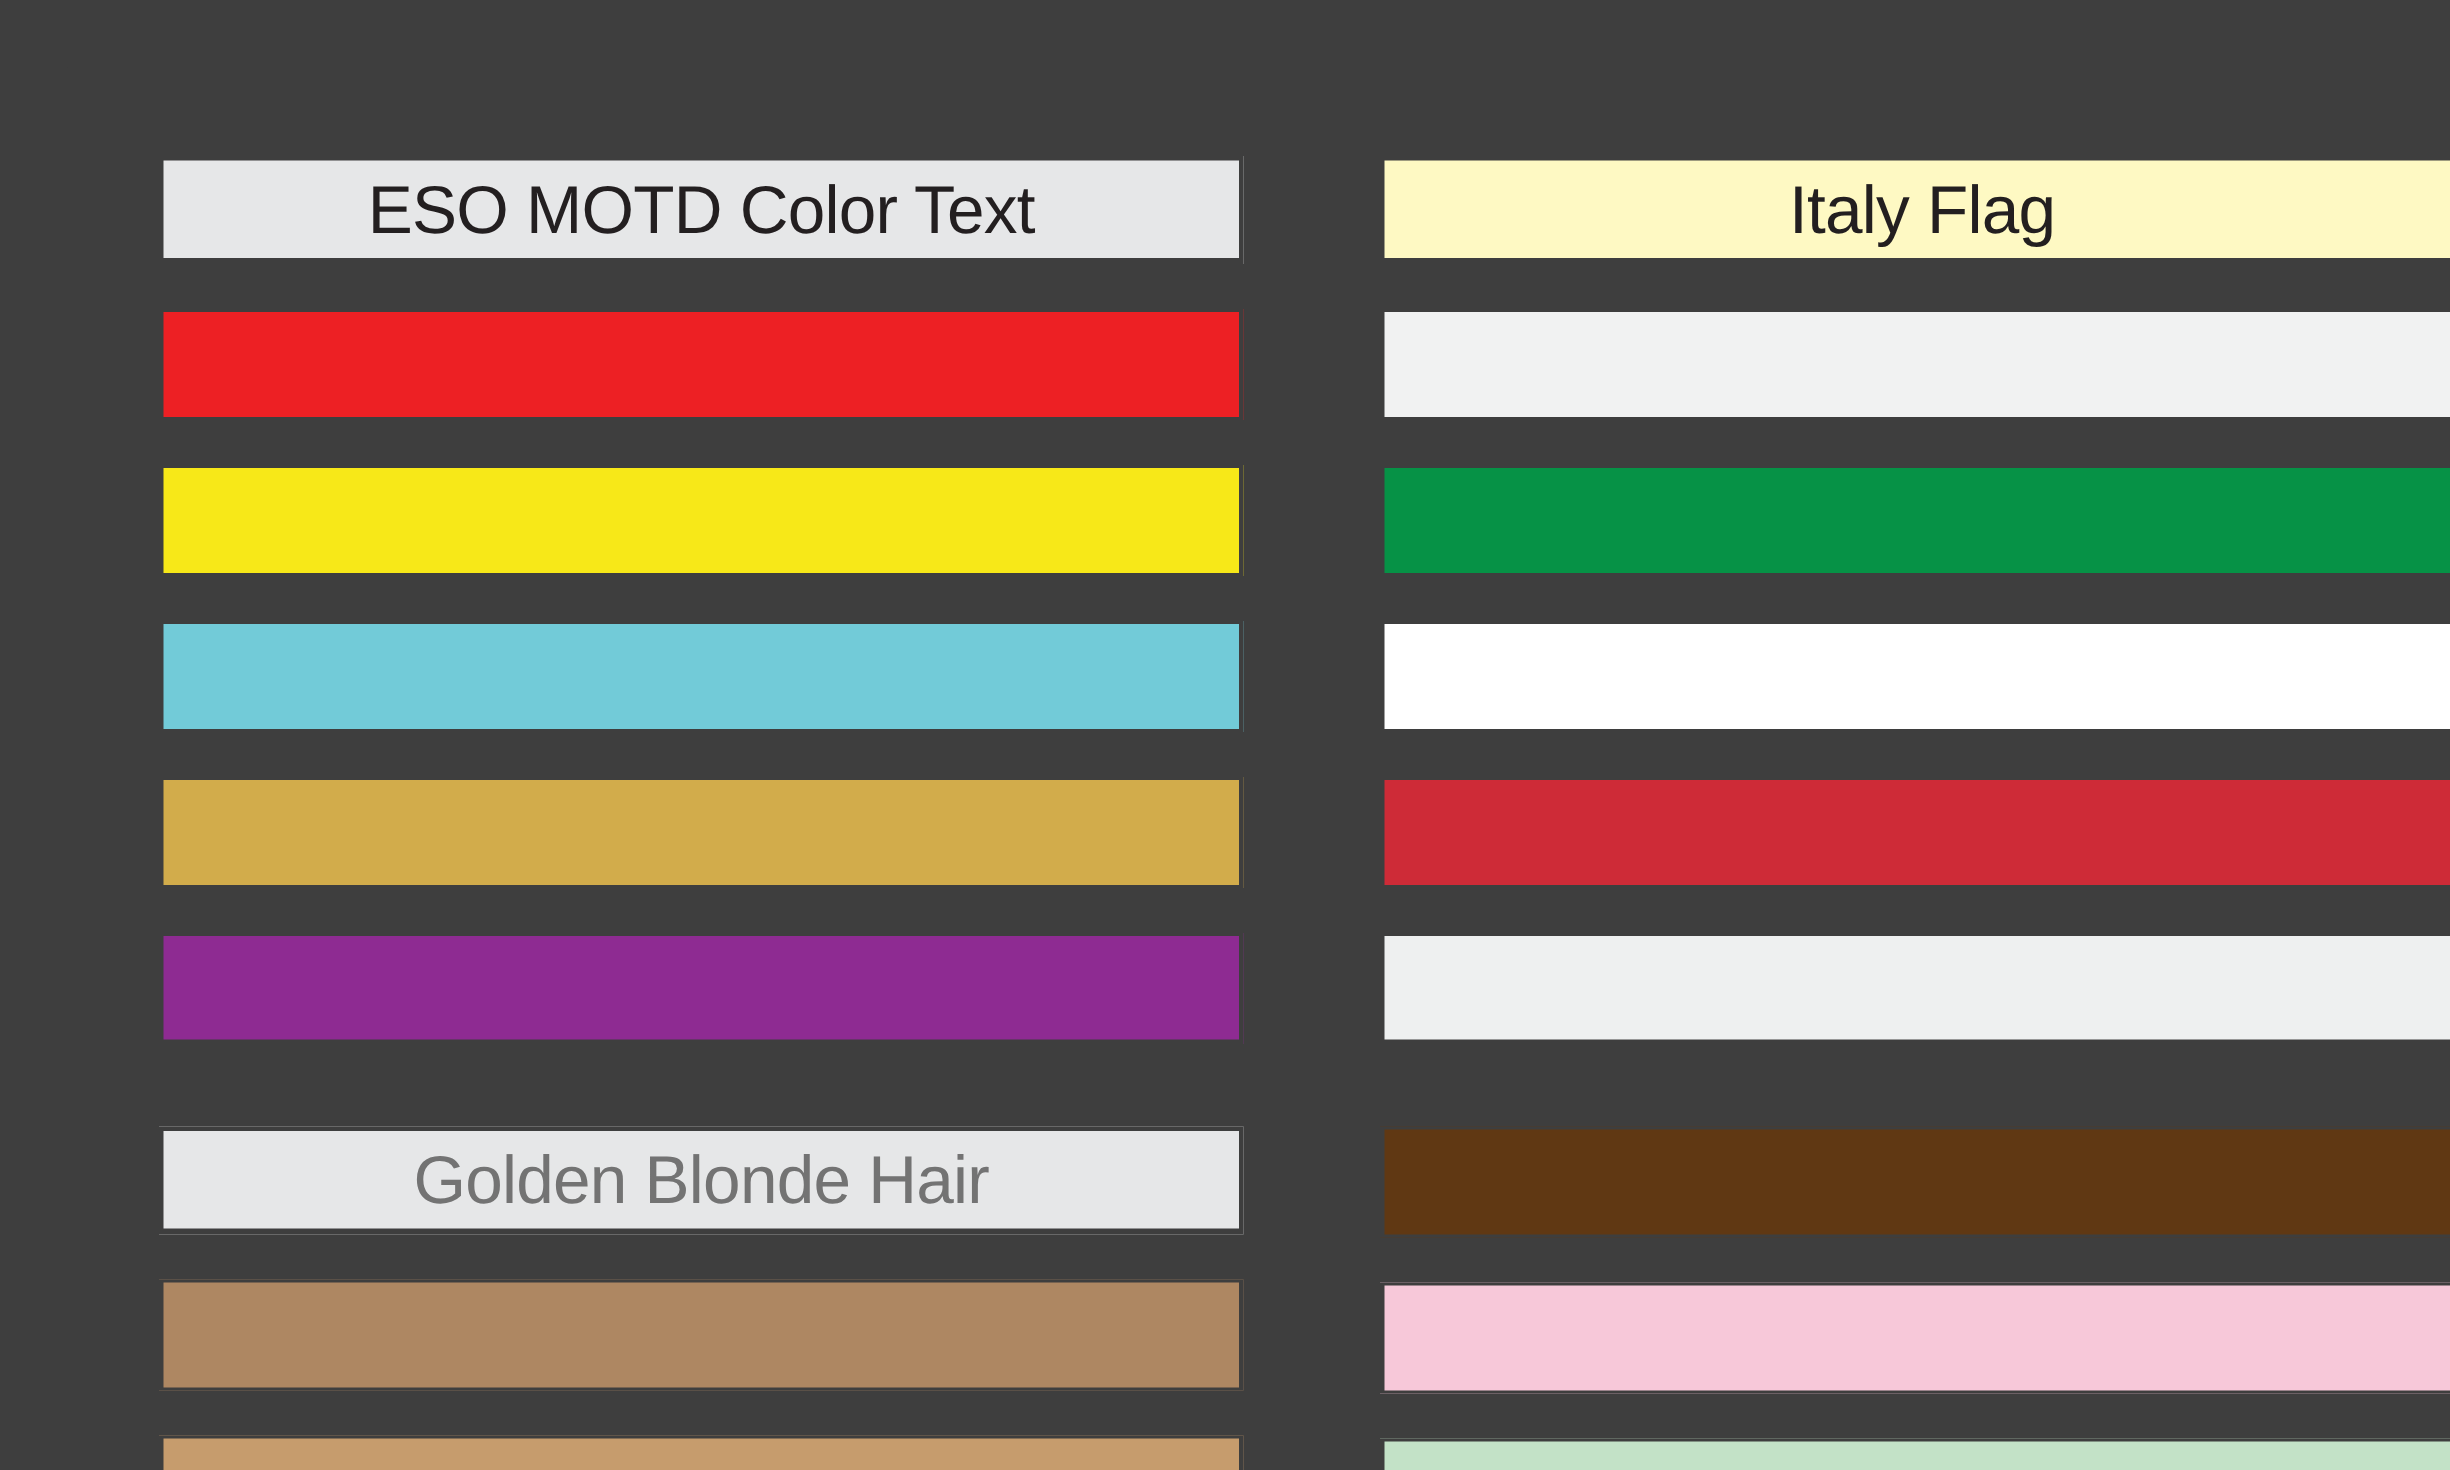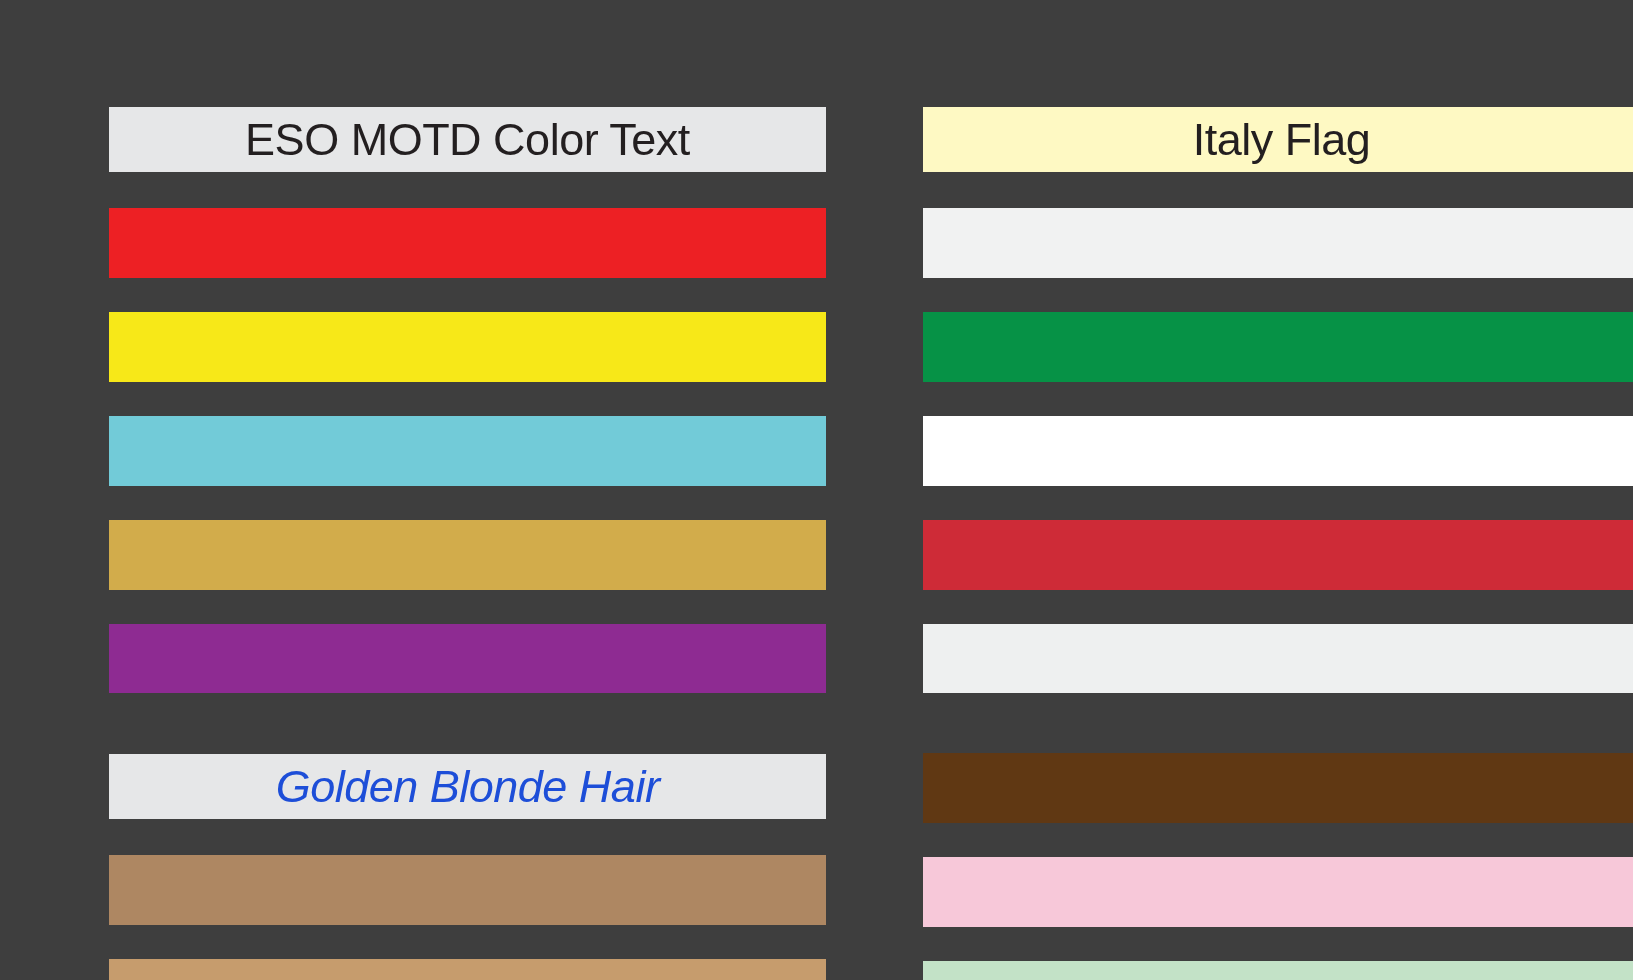--- a/index.html
+++ b/index.html
@@ -96,21 +96,21 @@
     <div class="palette">
       <div class="palette-title" style="background-color: rgb(230, 231, 232); color: rgb(35, 31, 32); border-color: rgb(62, 62, 62);">ESO MOTD Color Text</div>
       <div class="swatch" style="background-color: rgb(237, 32, 36); border-color: rgb(62, 62, 62);"></div>
       <div class="swatch" style="background-color: rgb(247, 232, 24); border-color: rgb(62, 62, 62);"></div>
       <div class="swatch" style="background-color: rgb(114, 203, 216); border-color: rgb(62, 62, 62);"></div>
       <div class="swatch" style="background-color: rgb(210, 172, 75); border-color: rgb(62, 62, 62);"></div>
       <div class="swatch" style="background-color: rgb(142, 43, 146); border-color: rgb(62, 62, 62);"></div>
     </div>
 
     <div class="palette">
-      <div class="palette-title" style="background-color: rgb(230, 231, 232); color: #1d4ed8; border-color: rgb(62, 62, 62); font-style: italic;">Golden Blonde Hair</div>
+      <div class="palette-title" style="background-color: rgb(230, 231, 232); color: #737373; border-color: rgb(62, 62, 62);">Golden Blonde Hair</div>
       <div class="swatch" style="background-color: rgb(174, 135, 98); border-color: rgb(62, 62, 62);"></div>
       <div class="swatch" style="background-color: rgb(198, 156, 109); border-color: rgb(62, 62, 62);"></div>
       <div class="swatch" style="background-color: rgb(219, 179, 128); border-color: rgb(62, 62, 62);"></div>
       <div class="swatch" style="background-color: rgb(237, 204, 139); border-color: rgb(62, 62, 62);"></div>
       <div class="swatch" style="background-color: rgb(245, 225, 150); border-color: rgb(62, 62, 62);"></div>
     </div>
 
   </div>
 
   <div class="column col-right">

